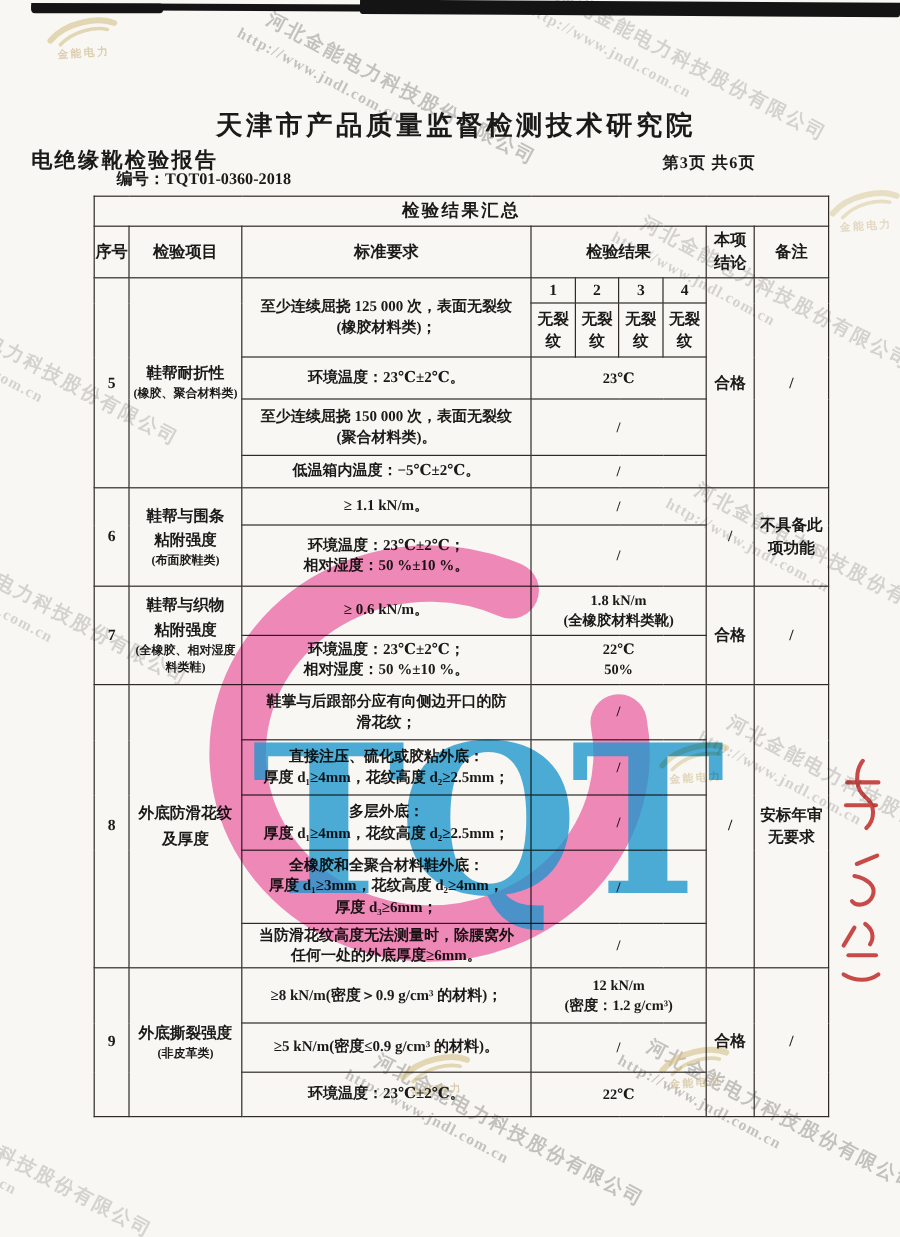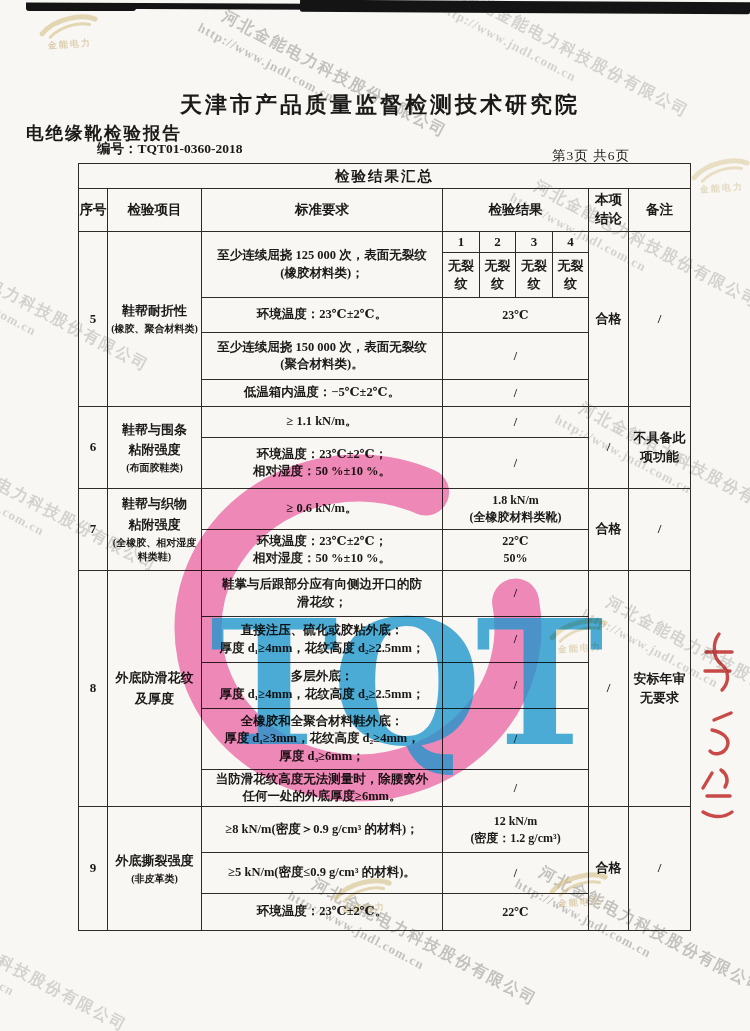--- a/index.html
+++ b/index.html
@@ -23,21 +23,21 @@
   .jnlogo{position:absolute;z-index:1;opacity:.6;pointer-events:none;display:flex;flex-direction:column;align-items:center;transform:rotate(-4deg);}
   .jnlogo span{font-size:9px;color:#c9b483;letter-spacing:2px;font-weight:700;font-family:"Liberation Sans",sans-serif;}
   
   .title{position:absolute;left:0;top:90px;width:100%;text-align:center;
          font-family:"Liberation Sans","DejaVu Sans",sans-serif;
          font-size:22px;font-weight:700;letter-spacing:3px;z-index:2;padding-left:10px;box-sizing:border-box;}
   .subtitle{position:absolute;left:16px;top:121px;width:100%;text-align:left;
          font-family:"Liberation Sans","DejaVu Sans",sans-serif;
          font-size:17.5px;font-weight:700;letter-spacing:2px;z-index:2;padding-left:10px;box-sizing:border-box;}
   .report-no{position:absolute;left:97px;top:140px;font-size:13.5px;font-weight:700;z-index:2;}
-  .page-info{position:absolute;left:552px;top:147px;font-size:13.5px;font-weight:400;letter-spacing:1px;z-index:2;}
+  .page-info{position:absolute;left:552px;top:127px;font-size:13.5px;font-weight:700;letter-spacing:1px;z-index:2;}
   
   table.rpt{position:absolute;left:78px;top:163px;z-index:2;border-collapse:collapse;table-layout:fixed;
             width:612px;font-size:13px;font-weight:600;background:transparent;}
   table.rpt td{border:1.2px solid #2e2b28;vertical-align:middle;text-align:center;
                padding:0;line-height:1.4;overflow:hidden;}
   table.rpt{border:1.6px solid #2e2b28;}
   td.caption{font-size:14.5px;font-weight:700;letter-spacing:2px;}
   td.hdr{font-size:13.5px;font-weight:700;}
   td.c-std{text-align:left;padding:1px 7px;white-space:pre-line;font-size:12.5px;line-height:1.5;}
   td.c-res{white-space:pre-line;font-size:12px;}

